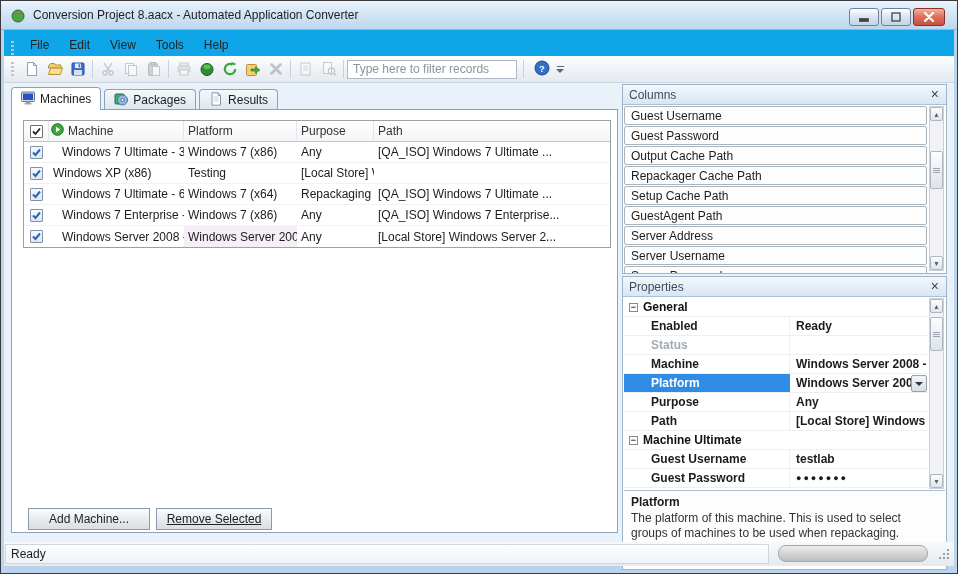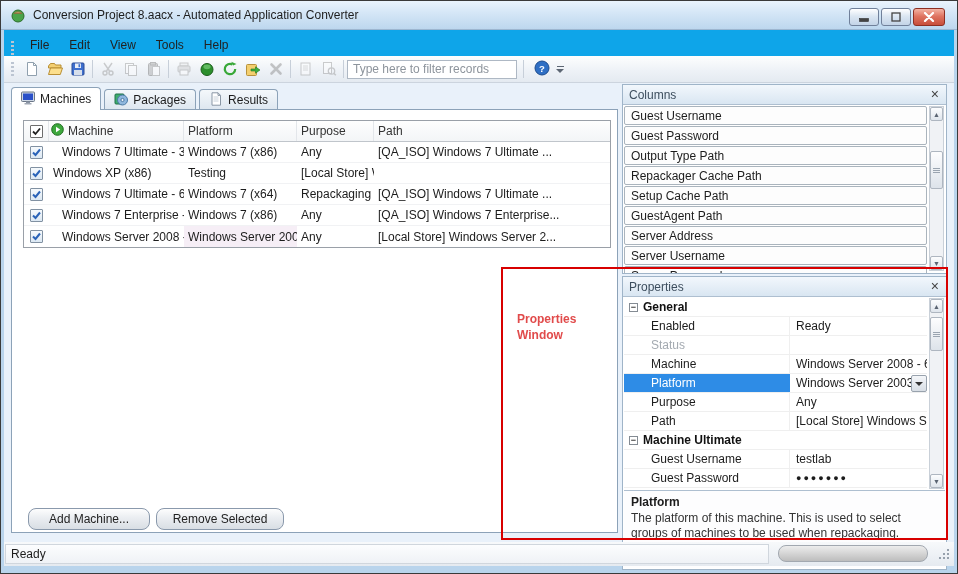--- a/index.html
+++ b/index.html
@@ -70,25 +70,25 @@
   .tc { height:100%; display:flex; align-items:center; padding:0 4px;
     overflow:hidden; white-space:nowrap; }
   .tc.c1 { padding-left:13px; }
   .tc.selcell { background:#f6eef6; }
   .cb { width:13px; height:13px; border:1px solid #8191a2; border-radius:1px;
     background:linear-gradient(#f6fafd,#dce8f3); display:inline-flex; align-items:center; justify-content:center; }
   .cb.hdr { border-color:#6d6d6d; background:#fff; }
   .cbwrap { width:100%; display:flex; justify-content:center; }
 
   
-  .btn { position:absolute; height:22px; border:1px solid #8a99ac; border-radius:8px;
+  .btn { position:absolute; height:22px; border:1px solid #8a99ac; border-radius:0;
     background:linear-gradient(#fdfdfd,#eaedf1 45%,#d9dee4); color:#222;
     font:12px "Liberation Sans", sans-serif; display:flex; align-items:center; justify-content:center; }
   .btn.add { left:16px; top:398px; width:122px; }
-  .btn.remove { left:144px; top:398px; width:128px; }
+  .btn.remove { left:144px; top:398px; width:116px;text-decoration:underline; }
 
   
   .panel { position:absolute; width:325px; border:1px solid #9fb4c8; background:#fff; }
   .panel-hdr { height:20px; background:linear-gradient(#f2f7fc,#d9e6f2);
     border-bottom:1px solid #aebfd0; display:flex; align-items:center; padding:0 6px;
     color:#3d4e5e; position:relative; }
   .panel-x { position:absolute; right:5px; top:1px; font-size:14px; color:#444;
     background:transparent; border:none; line-height:17px; padding:0 2px; }
   .columns-panel { left:618px; top:1px; height:190px; overflow:hidden; }
   .col-list { position:absolute; left:1px; top:21px; right:19px; bottom:0; overflow:hidden; }
@@ -101,21 +101,21 @@
     background:linear-gradient(#fcfdfe,#dfe5ec); border:1px solid #aeb6c0; border-radius:2px;
     color:#5a6472; font-size:7px; display:flex; align-items:center; justify-content:center; }
   .sb-thumb { position:absolute; left:0; width:13px;
     background:linear-gradient(#fdfdfe,#dde3ea); border:1px solid #aeb6c0; border-radius:2px;
     display:flex; flex-direction:column; align-items:center; justify-content:center; gap:1px; }
   .sb-thumb i { width:7px; height:1px; background:#9aa4b0; }
 
   
   .props-panel { left:618px; top:193px; height:294px; overflow:hidden; }
   .props-grid { position:absolute; left:1px; top:21px; right:19px; height:191px; overflow:hidden; background:#fff; }
-  .prow { display:flex; height:19px; align-items:center; border-bottom:1px solid #efefef; }
+  .prow { display:flex; height:19px; align-items:center; border-bottom:1px solid #efefef;font-weight:bold; }
   .prow.cat { font-weight:bold; color:#111; }
   .expand-box { width:9px; height:9px; border:1px solid #848b93; margin:0 5px 0 5px;
     display:inline-flex; align-items:center; justify-content:center; font-size:9px; line-height:7px;
     color:#333; background:#fff; }
   .plabel { width:166px; height:100%; display:flex; align-items:center; padding-left:27px;
     border-right:1px solid #efefef; white-space:nowrap; overflow:hidden; }
   .plabel.sel { background:#2e8ce6; color:#fff; border-right-color:#2e8ce6; }
   .plabel.dis { color:#a4aab1; }
   .pvalue { flex:1; height:100%; display:flex; align-items:center; padding-left:6px;
     white-space:nowrap; overflow:hidden; position:relative; }
@@ -430,21 +430,21 @@
     </div>
 
     <div class="panel columns-panel">
       <div class="panel-hdr">
         <span>Columns</span>
         <button class="panel-x">×</button>
       </div>
       <div class="col-list">
           <div class="col-item">Guest Username</div>
           <div class="col-item">Guest Password</div>
-          <div class="col-item">Output Type Path</div>
+          <div class="col-item">Output Cache Path</div>
           <div class="col-item">Repackager Cache Path</div>
           <div class="col-item">Setup Cache Path</div>
           <div class="col-item">GuestAgent Path</div>
           <div class="col-item">Server Address</div>
           <div class="col-item">Server Username</div>
           <div class="col-item">Server Password</div>
         </div>
       <div class="vscroll" style="right:2px; top:21px; bottom:2px;">
         <span class="sb-arrow" style="top:0;">▲</span>
         <span class="sb-thumb" style="top:44px; height:38px;">
@@ -515,23 +515,20 @@
             <i></i>
           </span>
         <span class="sb-arrow" style="bottom:0;">▼</span>
       </div>
       <div class="props-desc">
         <div class="d-title">Platform</div>
         <div class="d-text">The platform of this machine. This is used to select groups of machines to be used when repackaging.</div>
       </div>
     </div>
 
-    <div class="annotation-rect">
-      <div class="annotation-label">Properties Window</div>
-    </div>
 
   </div>
 
   <div class="statusbar">
     <div class="sb-panel">
       <span>Ready</span>
     </div>
     <div class="sb-progress"></div>
     <span class="sb-grip">
       <svg width="12" height="12" viewBox="0 0 12 12">

